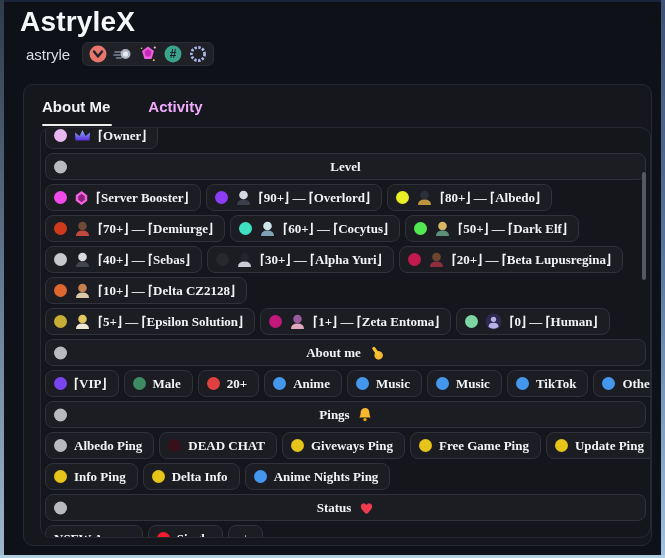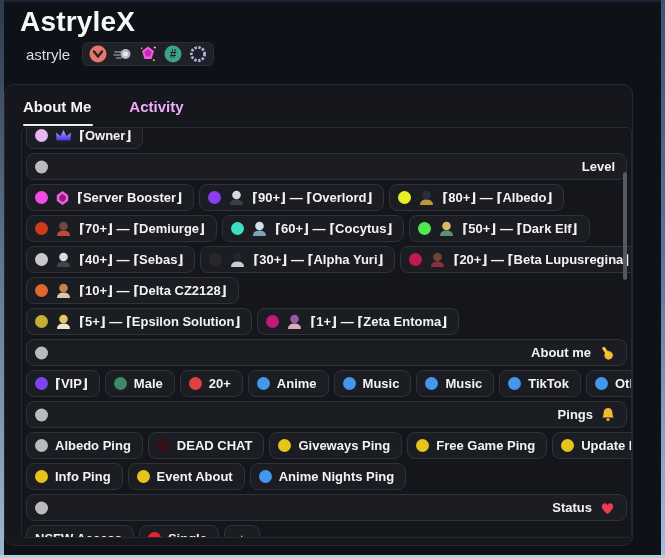--- a/index.html
+++ b/index.html
@@ -25,48 +25,48 @@
   .username{font-size:15px;color:#dbdee1;font-weight:400;}
   .badge-box{
     display:flex;align-items:center;gap:5px;
     background:#1f2127;border:1px solid #2a2d34;border-radius:6px;
     padding:2px 5px;height:24px;box-sizing:border-box;
   }
   .badge{width:20px;height:20px;display:flex;align-items:center;justify-content:center;}
 
   
   .card{
-    position:absolute;left:4px;top:84px;width:629px;height:462px;
+    position:absolute;left:23px;top:84px;width:629px;height:462px;
     background:#15171c;border:1px solid #262931;border-radius:10px;
     box-sizing:border-box;
   }
   .tabs{position:absolute;left:18px;top:13px;display:flex;gap:38px;}
   .tab{font-size:15px;font-weight:600;cursor:pointer;}
   .tab.active{color:#f2f3f5;}
   .tab.inactive{color:#f0abfc;}
   .tab-underline{position:absolute;left:18px;top:39px;width:70px;height:2px;background:#eceef0;border-radius:1px;}
 
   .panel{
     position:absolute;left:16px;top:42px;width:611px;height:411px;
-    border:1px solid #262931;border-radius:5px;background:#14161b;
-    box-sizing:border-box;overflow:hidden;
+    border:1px solid #262931;border-radius:11px;background:#14161b;
+    box-sizing:border-box;overflow:hidden;font-family:Liberation Serif, serif;
   }
   .roles-host{padding:0 3px;}
   .role-row{display:flex;gap:5px;margin:0 1px 4px 1px;}
   .role-row.clip-top{margin-top:-6px;}
 
   .pill{
     display:inline-flex;align-items:center;gap:7px;
     height:27px;padding:0 11px 0 8px;box-sizing:border-box;
     background:#1b1d23;border:1px solid #2f323a;border-radius:8px;
     color:#f2f3f5;font-size:13px;font-weight:700;white-space:nowrap;
     flex:none;
   }
   .pill .lbl{line-height:27px;}
-  .header-pill{flex:1;justify-content:flex-end;position:relative;padding:0 11px;}
+  .header-pill{flex:1;justify-content:center;position:relative;padding:0 11px;}
   .header-pill .dot{position:absolute;left:8px;top:50%;transform:translateY(-50%);}
   .dot{width:13px;height:13px;border-radius:50%;flex:none;}
   .icon{display:flex;align-items:center;flex:none;}
   .emoji{display:flex;align-items:center;flex:none;margin-left:1px;}
   .plus-pill{padding:0 13px;font-weight:400;color:#e4e6e9;cursor:pointer;}
 
   .scroll-thumb{
     position:absolute;right:4px;top:44px;width:4px;height:108px;
     background:#55585e;border-radius:2px;z-index:5;cursor:pointer;
   }
@@ -274,20 +274,31 @@
           <div class="pill">
             <span class="dot" style="background: rgb(194, 24, 124);"></span>
             <span class="icon">
               <svg width="17" height="17" viewBox="0 0 17 17">
                 <path d="M2 16 Q2 10.5 8.5 10.5 Q15 10.5 15 16 Z" fill="#e0a8bd"></path>
                 <circle cx="8.5" cy="6" r="4.3" fill="#9a5aa0"></circle>
               </svg>
             </span>
             <span class="lbl">⌈1+⌋ — ⌈Zeta Entoma⌋</span>
           </div>
+          <div class="pill">
+            <span class="dot" style="background: rgb(124, 214, 164);"></span>
+            <span class="icon">
+              <svg width="17" height="17" viewBox="0 0 17 17">
+                <circle cx="8.5" cy="8.5" r="8" fill="#2e2850"></circle>
+                <circle cx="8.5" cy="6.3" r="2.6" fill="#b9b1e6"></circle>
+                <path d="M3.5 14 Q3.5 9.8 8.5 9.8 Q13.5 9.8 13.5 14 Q11 15.8 8.5 15.8 Q6 15.8 3.5 14 Z" fill="#b9b1e6"></path>
+              </svg>
+            </span>
+            <span class="lbl">⌈0⌋ — ⌈Human⌋</span>
+          </div>
         </div>
         <div class="role-row">
           <div class="pill header-pill">
             <span class="dot" style="background: rgb(185, 186, 189);"></span>
             <span class="lbl">About me</span>
             <span class="emoji">
               <svg width="16" height="16" viewBox="0 0 15 15">
                 <g transform="rotate(-35 7.5 7.5)">
                   <circle cx="7.5" cy="10.2" r="4" fill="#f5b82e"></circle>
                   <rect x="6" y="0.8" width="3" height="9" rx="1.5" fill="#fbc531"></rect>
@@ -364,21 +375,21 @@
             <span class="lbl">Update Ping</span>
           </div>
         </div>
         <div class="role-row">
           <div class="pill">
             <span class="dot" style="background: rgb(231, 196, 25);"></span>
             <span class="lbl">Info Ping</span>
           </div>
           <div class="pill">
             <span class="dot" style="background: rgb(231, 196, 25);"></span>
-            <span class="lbl">Event About</span>
+            <span class="lbl">Delta Info</span>
           </div>
           <div class="pill">
             <span class="dot" style="background: rgb(69, 150, 237);"></span>
             <span class="lbl">Anime Nights Ping</span>
           </div>
         </div>
         <div class="role-row">
           <div class="pill header-pill">
             <span class="dot" style="background: rgb(185, 186, 189);"></span>
             <span class="lbl">Status</span>

